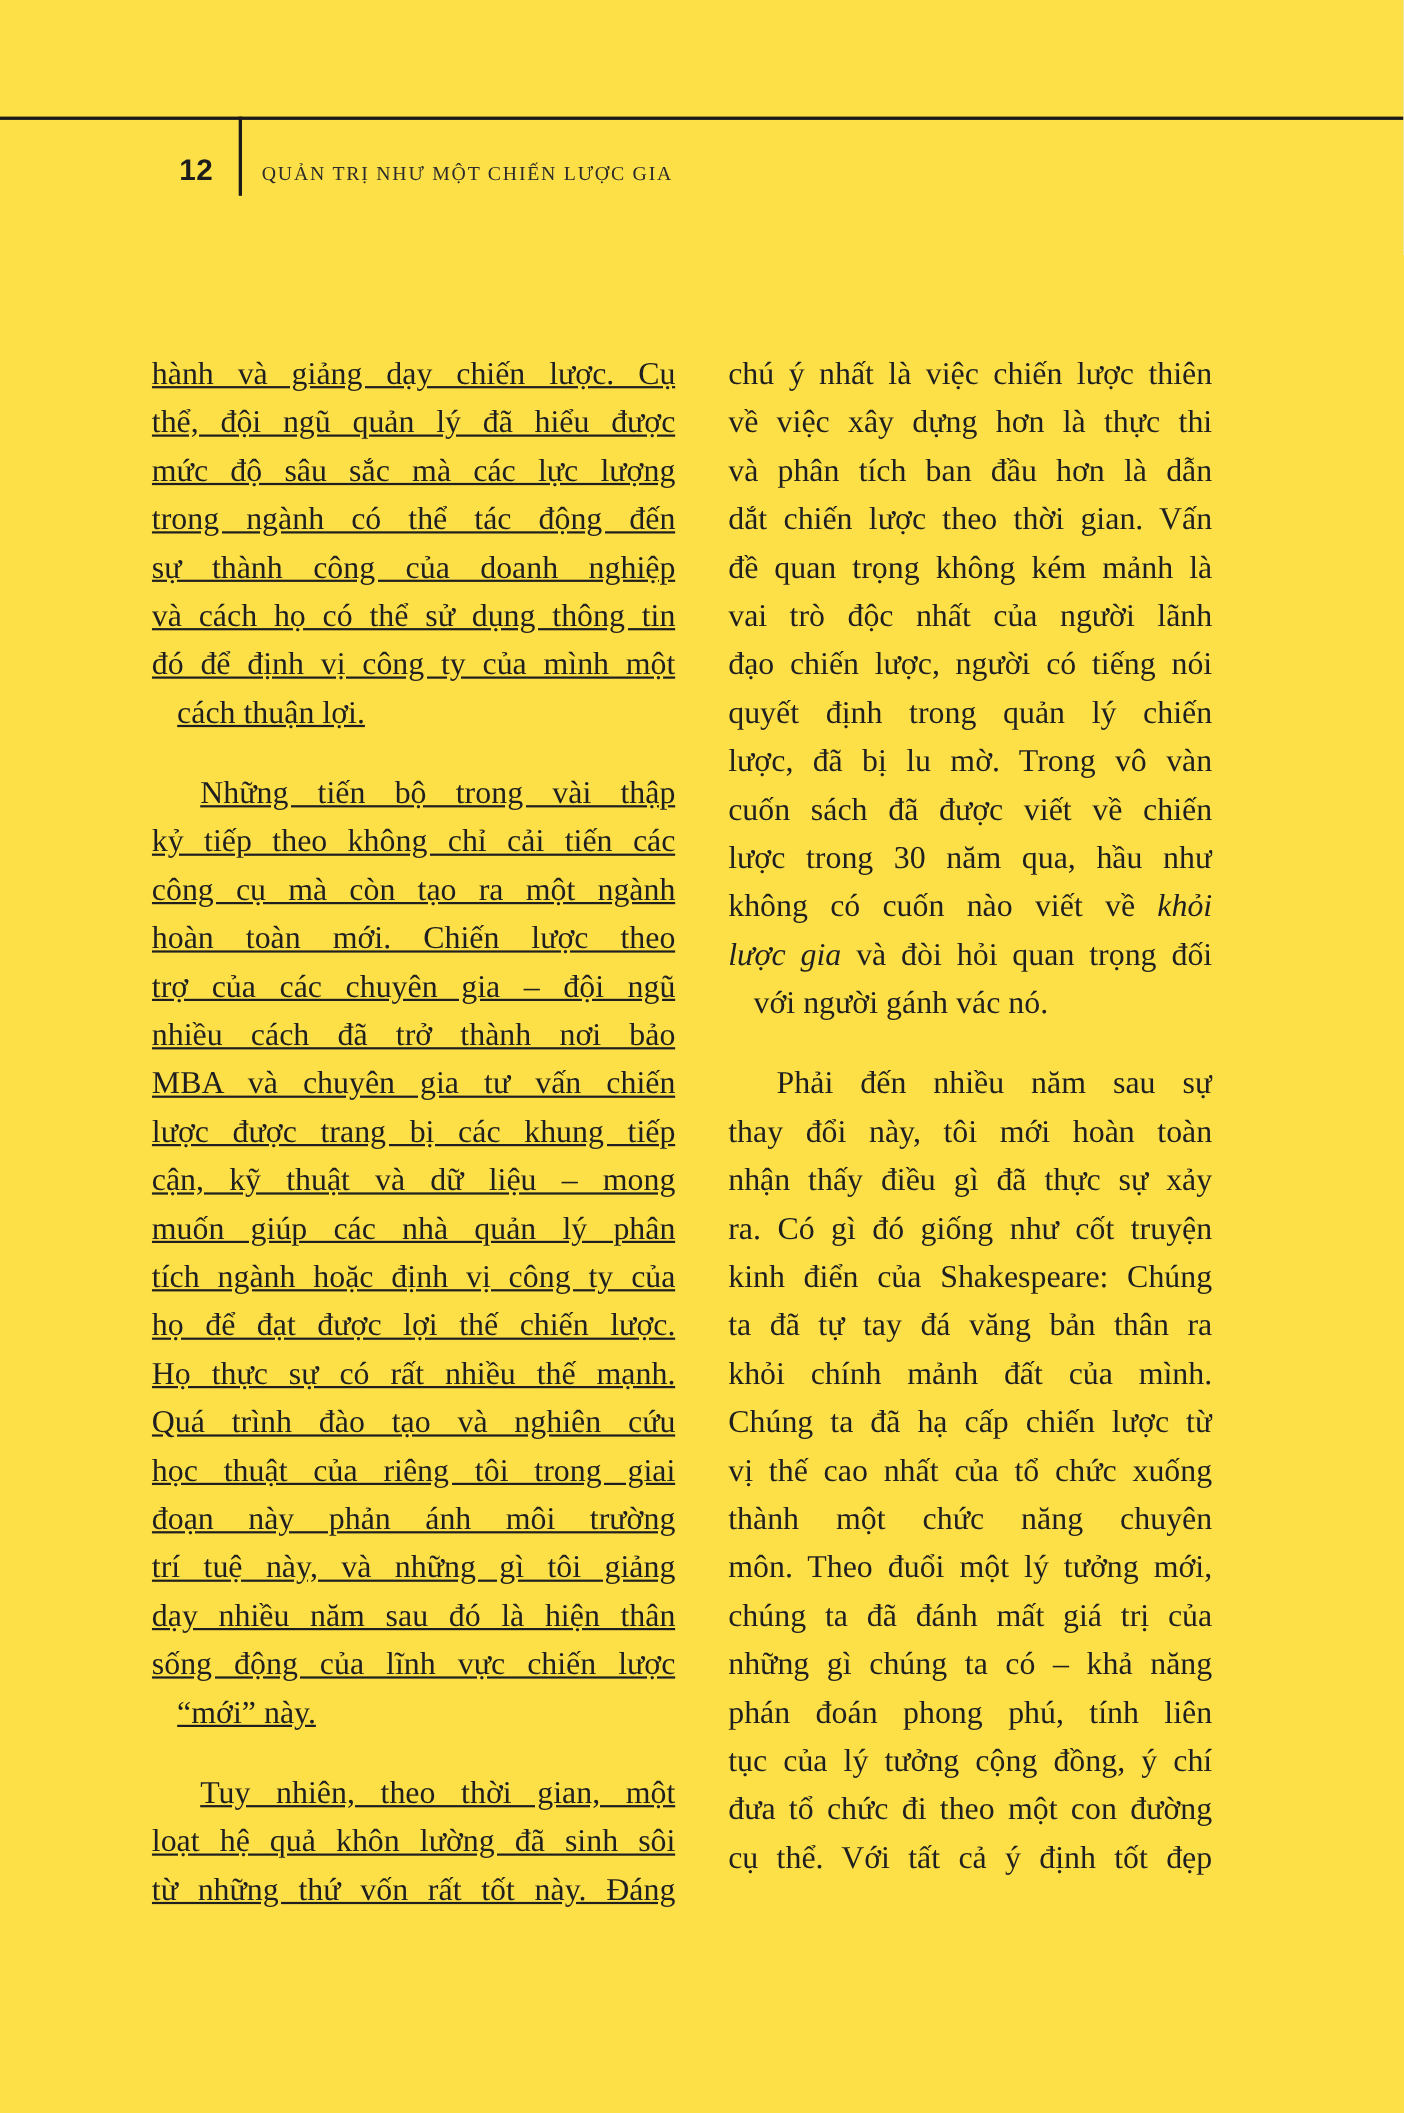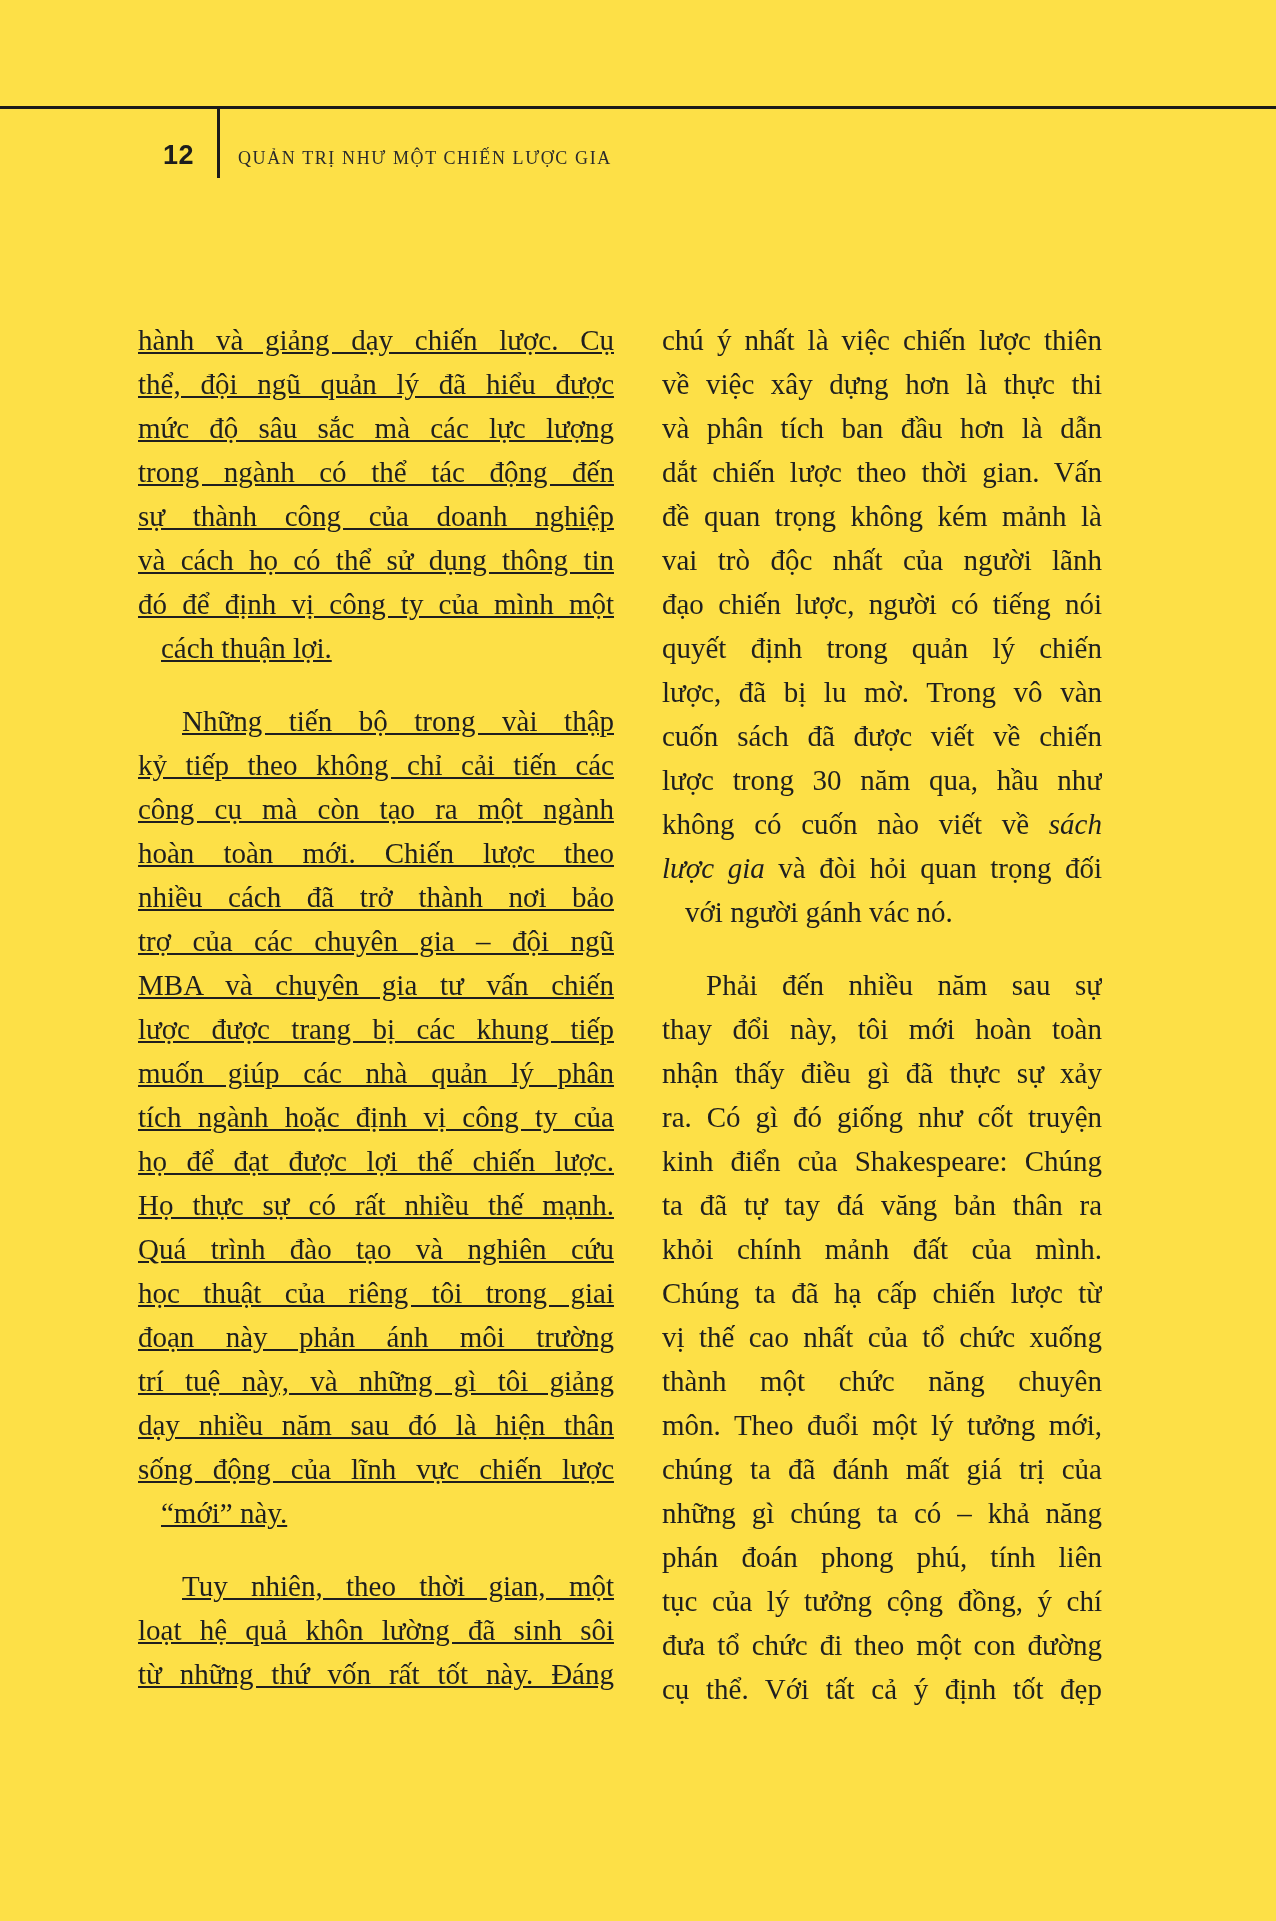--- a/index.html
+++ b/index.html
@@ -67,24 +67,25 @@
         <div class="line"><span>sự thành công của doanh nghiệp</span></div>
         <div class="line"><span>và cách họ có thể sử dụng thông tin</span></div>
         <div class="line"><span>đó để định vị công ty của mình một</span></div>
         <div class="line para-end"><span>cách thuận lợi.</span></div>
       </div>
       <div class="para spaced">
         <div class="line indent"><span>Những tiến bộ trong vài thập</span></div>
         <div class="line"><span>kỷ tiếp theo không chỉ cải tiến các</span></div>
         <div class="line"><span>công cụ mà còn tạo ra một ngành</span></div>
         <div class="line"><span>hoàn toàn mới. Chiến lược theo</span></div>
+        <div class="line"><span>trợ của các chuyên gia – đội ngũ</span></div>
         <div class="line"><span>nhiều cách đã trở thành nơi bảo</span></div>
-        <div class="line"><span>trợ của các chuyên gia – đội ngũ</span></div>
         <div class="line"><span>MBA và chuyên gia tư vấn chiến</span></div>
         <div class="line"><span>lược được trang bị các khung tiếp</span></div>
+        <div class="line"><span>cận, kỹ thuật và dữ liệu – mong</span></div>
         <div class="line"><span>muốn giúp các nhà quản lý phân</span></div>
         <div class="line"><span>tích ngành hoặc định vị công ty của</span></div>
         <div class="line"><span>họ để đạt được lợi thế chiến lược.</span></div>
         <div class="line"><span>Họ thực sự có rất nhiều thế mạnh.</span></div>
         <div class="line"><span>Quá trình đào tạo và nghiên cứu</span></div>
         <div class="line"><span>học thuật của riêng tôi trong giai</span></div>
         <div class="line"><span>đoạn này phản ánh môi trường</span></div>
         <div class="line"><span>trí tuệ này, và những gì tôi giảng</span></div>
         <div class="line"><span>dạy nhiều năm sau đó là hiện thân</span></div>
         <div class="line"><span>sống động của lĩnh vực chiến lược</span></div>
@@ -102,21 +103,21 @@
         <div class="line"><span>về việc xây dựng hơn là thực thi</span></div>
         <div class="line"><span>và phân tích ban đầu hơn là dẫn</span></div>
         <div class="line"><span>dắt chiến lược theo thời gian. Vấn</span></div>
         <div class="line"><span>đề quan trọng không kém mảnh là</span></div>
         <div class="line"><span>vai trò độc nhất của người lãnh</span></div>
         <div class="line"><span>đạo chiến lược, người có tiếng nói</span></div>
         <div class="line"><span>quyết định trong quản lý chiến</span></div>
         <div class="line"><span>lược, đã bị lu mờ. Trong vô vàn</span></div>
         <div class="line"><span>cuốn sách đã được viết về chiến</span></div>
         <div class="line"><span>lược trong 30 năm qua, hầu như</span></div>
-        <div class="line"><span>không có cuốn nào viết về </span><i>sách</i></div>
+        <div class="line"><span>không có cuốn nào viết về </span><i>khỏi</i></div>
         <div class="line"><i>lược gia</i><span> và đòi hỏi quan trọng đối</span></div>
         <div class="line para-end"><span>với người gánh vác nó.</span></div>
       </div>
       <div class="para spaced">
         <div class="line indent"><span>Phải đến nhiều năm sau sự</span></div>
         <div class="line"><span>thay đổi này, tôi mới hoàn toàn</span></div>
         <div class="line"><span>nhận thấy điều gì đã thực sự xảy</span></div>
         <div class="line"><span>ra. Có gì đó giống như cốt truyện</span></div>
         <div class="line"><span>kinh điển của Shakespeare: Chúng</span></div>
         <div class="line"><span>ta đã tự tay đá văng bản thân ra</span></div>

